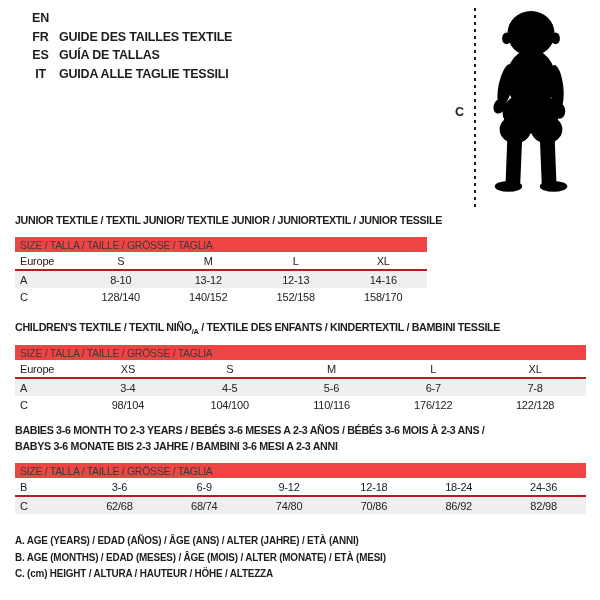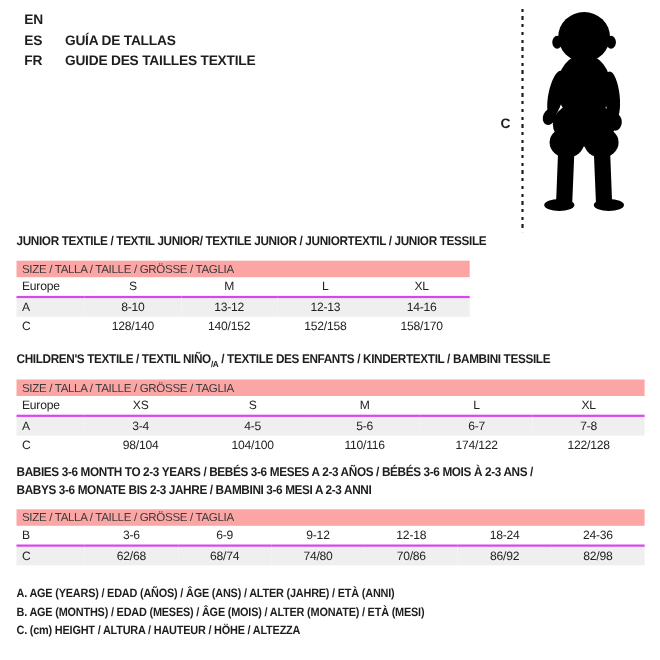--- a/index.html
+++ b/index.html
@@ -4,21 +4,21 @@
 <style>
   html,body{margin:0;padding:0;background:#fff;}
   .page{
     position:relative;width:600px;height:600px;background:#ffffff;
     font-family:"Liberation Sans",sans-serif;color:#1d1d1d;overflow:hidden;
   }
 
   
   .lang-block{position:absolute;left:22px;top:9px;}
   .lang-row{display:flex;height:18.5px;align-items:center;
-    font-weight:bold;font-size:12.5px;letter-spacing:-0.2px;white-space:nowrap;}
+    font-weight:bold;font-size:12.5px;letter-spacing:-0.2px;white-space:nowrap;text-align:center;}
   .lang-code{width:37px;flex:0 0 37px;}
 
   
   .measure-line{position:absolute;left:474px;top:8px;width:2px;height:203px;
     background-image:repeating-linear-gradient(to bottom,#1d1d1d 0 3px,transparent 3px 7px);}
   .c-label{position:absolute;left:455px;top:105px;font-weight:bold;font-size:12.5px;}
   .baby{position:absolute;left:482px;top:6px;}
 
   
   .section-title{position:absolute;font-weight:bold;font-size:11.5px;
@@ -27,23 +27,23 @@
   #title1{left:15px;top:213px;}
   #title2{left:15px;top:320px;}
   #title3{left:15px;top:423px;}
   .sub{font-size:8px;vertical-align:sub;}
 
   
   .size-table{position:absolute;border-collapse:collapse;table-layout:fixed;
     font-size:11px;letter-spacing:-0.2px;color:#222;}
   .size-table td{padding:0;height:17px;vertical-align:middle;}
   .size-table col.c0{width:62px;}
-  tr.bar td{background:#fca5a5;height:15px;color:#3a3a3a;font-size:10.5px;
+  tr.bar td{background:#ef4444;height:15px;color:#3a3a3a;font-size:10.5px;
     padding-left:5px;letter-spacing:-0.3px;}
-  tr.colhead td{border-bottom:2px solid #d946ef;}
+  tr.colhead td{border-bottom:2px solid #b91c1c;}
   tr.shade td{background:#efefef;}
   td.lab{padding-left:5px;text-align:left;}
   td.val{text-align:center;}
   #t1{left:15px;top:237px;width:412px;}
   #t2{left:15px;top:345px;width:571px;}
   #t3{left:15px;top:463px;width:571px;}
 
   
   .footnotes{position:absolute;left:15px;top:532px;font-weight:bold;
     font-size:11px;line-height:16.5px;letter-spacing:-0.2px;white-space:nowrap;
@@ -52,26 +52,30 @@
 </head>
 <body>
 
 <div class="page">
 
   <div class="lang-block">
     <div class="lang-row">
       <span class="lang-code">EN</span>
     </div>
     <div class="lang-row">
+      <span class="lang-code">FR</span>
+      <span class="lang-label">GUIDE DES TAILLES TEXTILE</span>
+    </div>
+    <div class="lang-row">
       <span class="lang-code">ES</span>
       <span class="lang-label">GUÍA DE TALLAS</span>
     </div>
     <div class="lang-row">
-      <span class="lang-code">FR</span>
-      <span class="lang-label">GUIDE DES TAILLES TEXTILE</span>
+      <span class="lang-code">IT</span>
+      <span class="lang-label">GUIDA ALLE TAGLIE TESSILI</span>
     </div>
   </div>
 
   <span class="c-label">C</span>
   <div class="measure-line"></div>
   <svg class="baby" width="98" height="202" viewBox="0 0 100 200" aria-hidden="true">
     <g fill="#000000">
       <ellipse cx="50" cy="25" rx="24" ry="23"></ellipse>
       <ellipse cx="25" cy="30" rx="4.5" ry="6"></ellipse>
       <ellipse cx="75" cy="30" rx="4.5" ry="6"></ellipse>
@@ -155,21 +159,21 @@
       <td class="val">4-5</td>
       <td class="val">5-6</td>
       <td class="val">6-7</td>
       <td class="val">7-8</td>
     </tr>
     <tr>
       <td class="lab">C</td>
       <td class="val">98/104</td>
       <td class="val">104/100</td>
       <td class="val">110/116</td>
-      <td class="val">174/122</td>
+      <td class="val">176/122</td>
       <td class="val">122/128</td>
     </tr>
   </tbody>
     </table>
 
   <div class="section-title" id="title3">
     <div>BABIES 3-6 MONTH TO 2-3 YEARS / BEBÉS 3-6 MESES A 2-3 AÑOS / BÉBÉS 3-6 MOIS À 2-3 ANS /</div>
     <div>BABYS 3-6 MONATE BIS 2-3 JAHRE / BAMBINI 3-6 MESI A 2-3 ANNI</div>
   </div>
   <table class="size-table" id="t3">

